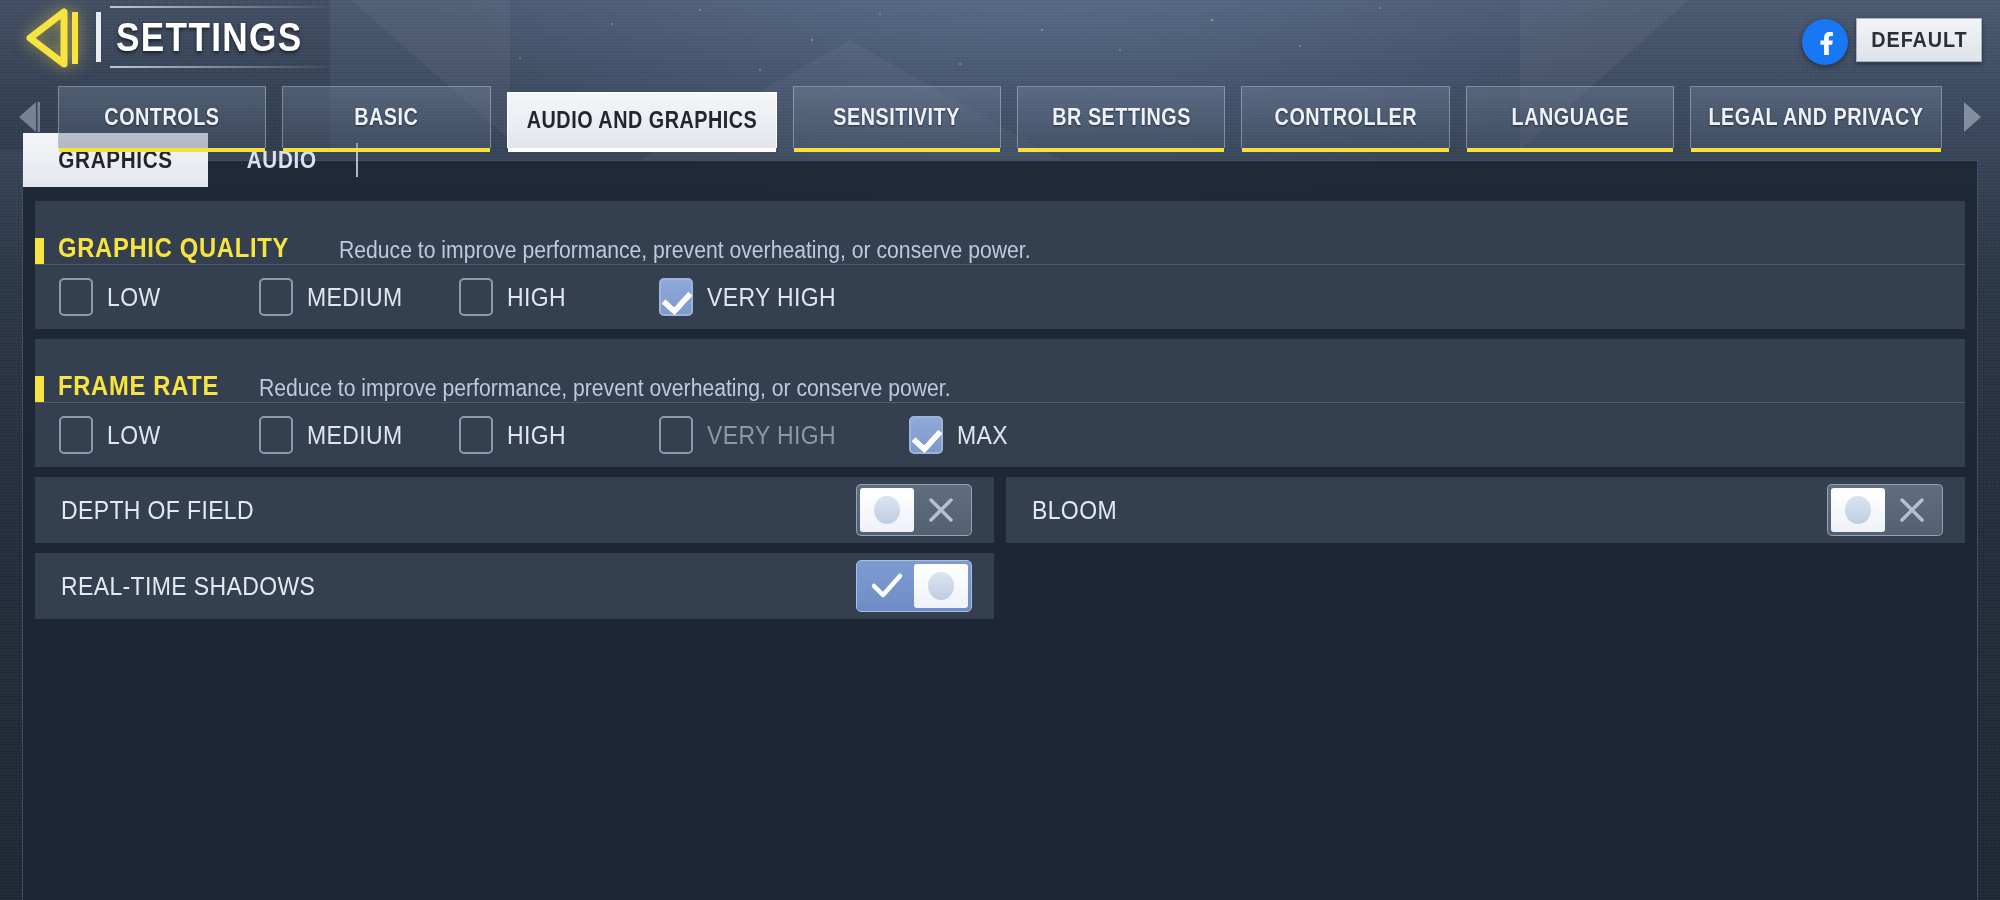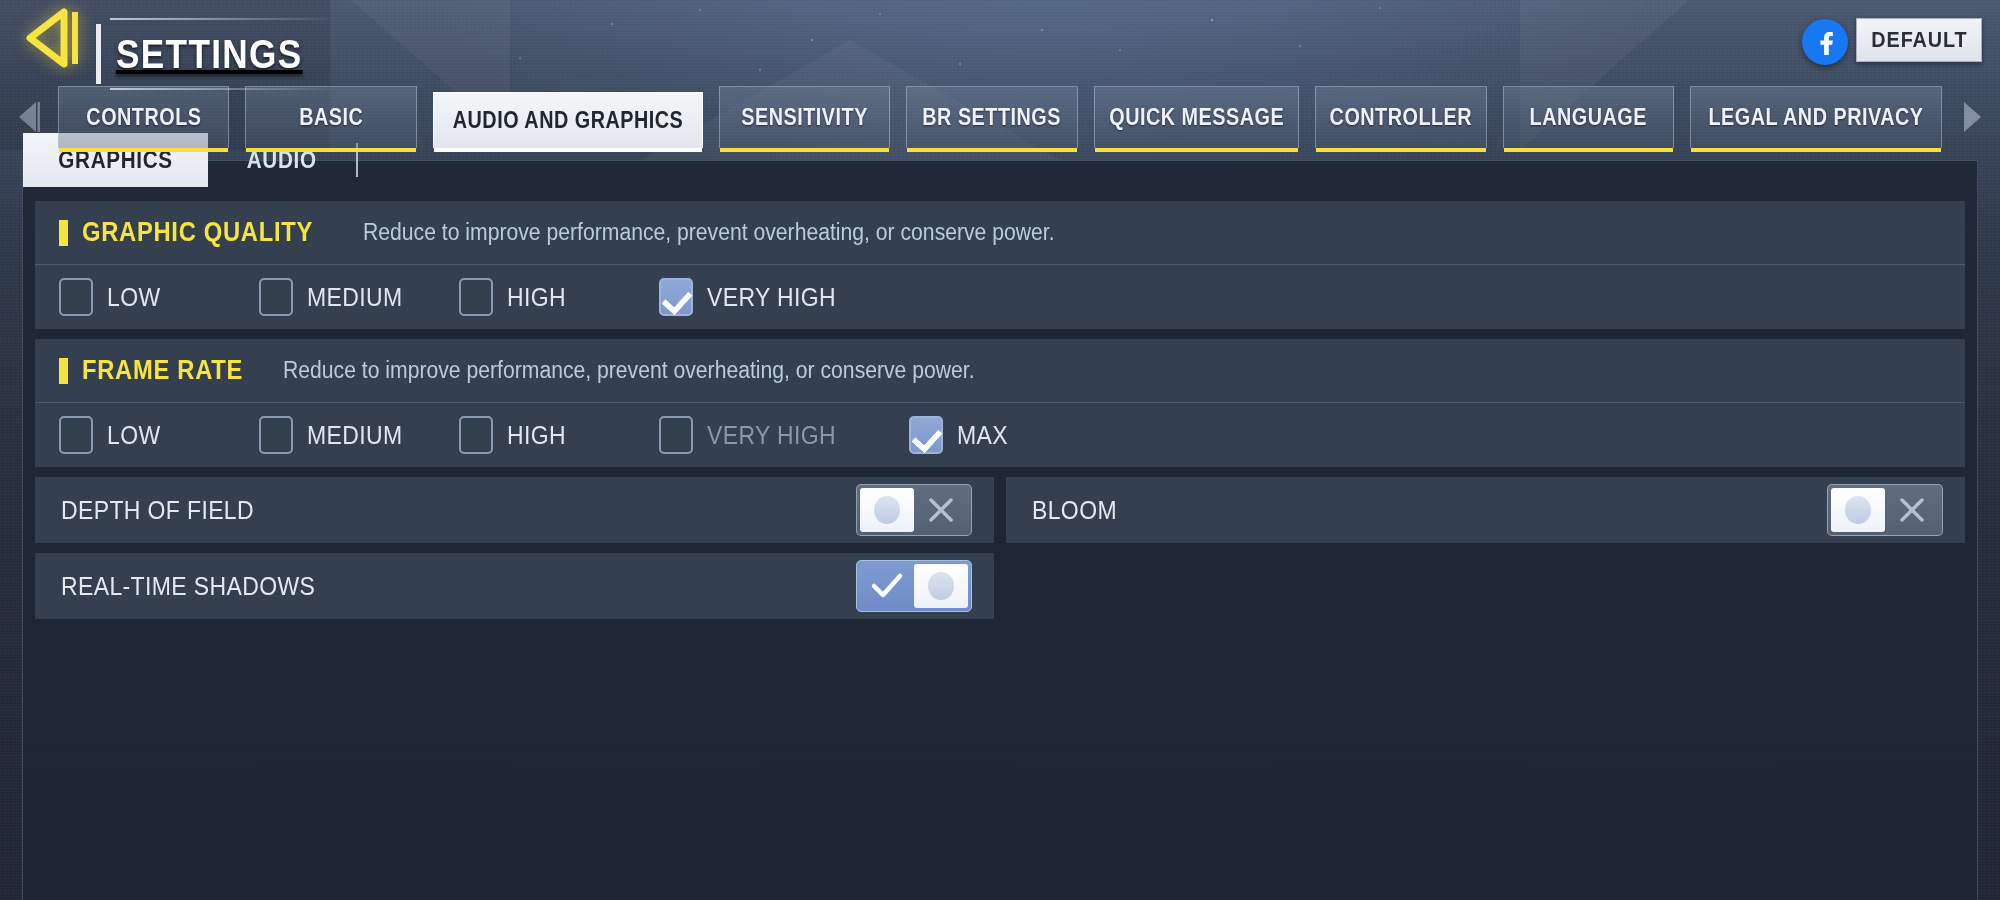--- a/index.html
+++ b/index.html
@@ -69,25 +69,24 @@
   .back-btn {
     position: absolute;
     left: 22px; top: 8px;
     width: 66px; height: 60px;
     cursor: pointer;
   }
   .back-btn svg { display: block; filter: drop-shadow(0 0 8px rgba(255,226,60,.55)); }
 
   .title-wrap {
     position: absolute;
-    left: 96px; top: 18px;
-    height: 72px;
+    left: 96px; top: 6px;
+    height: 62px;
     display: flex; align-items: center;
     padding-left: 20px;
-    text-decoration: underline;
   }
   .title-wrap:before {
     content: "";
     position: absolute;
     left: 0; top: 6px; bottom: 6px;
     width: 5px;
     background: #e9edf3;
   }
   .title-wrap:after {
     content: "";
@@ -256,22 +255,21 @@
     overflow: hidden;
   }
 
   
   .group {
     background: rgba(66,79,96,.62);
     margin-bottom: 10px;
   }
   .group-head {
     height: 64px;
-    display: flex; align-items: center;
-    padding-left: 24px;
+    display: flex; align-items: flex-end;
     border-bottom: 1px solid rgba(178,192,212,.22);
   }
   .group-bullet {
     width: 9px; height: 26px;
     background: #f7e441;
     margin-right: 14px;
     flex: 0 0 auto;
   }
   .group-title {
     font-family: "Liberation Sans Narrow", "Liberation Sans", sans-serif;
@@ -460,23 +458,20 @@
           <span>BASIC</span>
         </div>
       <div class="tab active">
           <span>AUDIO AND GRAPHICS</span>
         </div>
       <div class="tab">
           <span>SENSITIVITY</span>
         </div>
       <div class="tab">
           <span>BR SETTINGS</span>
-        </div>
-      <div class="tab">
-          <span>QUICK MESSAGE</span>
         </div>
       <div class="tab">
           <span>CONTROLLER</span>
         </div>
       <div class="tab">
           <span>LANGUAGE</span>
         </div>
       <div class="tab">
           <span>LEGAL AND PRIVACY</span>
         </div>

